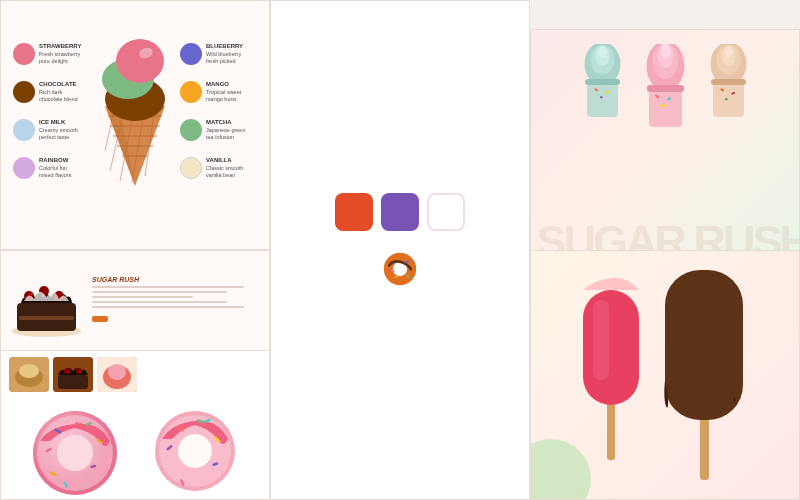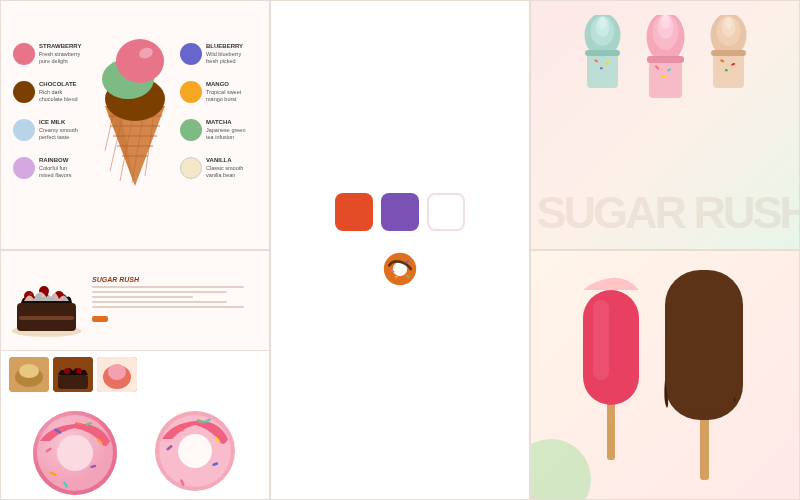--- a/index.html
+++ b/index.html
@@ -184,20 +184,21 @@
     }
 
     
     .panel-top-right {
       background: linear-gradient(135deg, #fce8e8 0%, #fdf0e8 50%, #e8f5e8 100%);
       grid-column: 3;
       grid-row: 1;
       padding: 4px;
       overflow: hidden;
       border: 1px solid #e8ddd5;
+      margin-top: 29px;
     }
 
     .panel-top-right .section-title {
       font-size: 9px;
       font-weight: 800;
       color: #8B3A0F;
       text-transform: uppercase;
       letter-spacing: 1.5px;
       font-family: Arial, sans-serif;
       margin-bottom: 4px;

